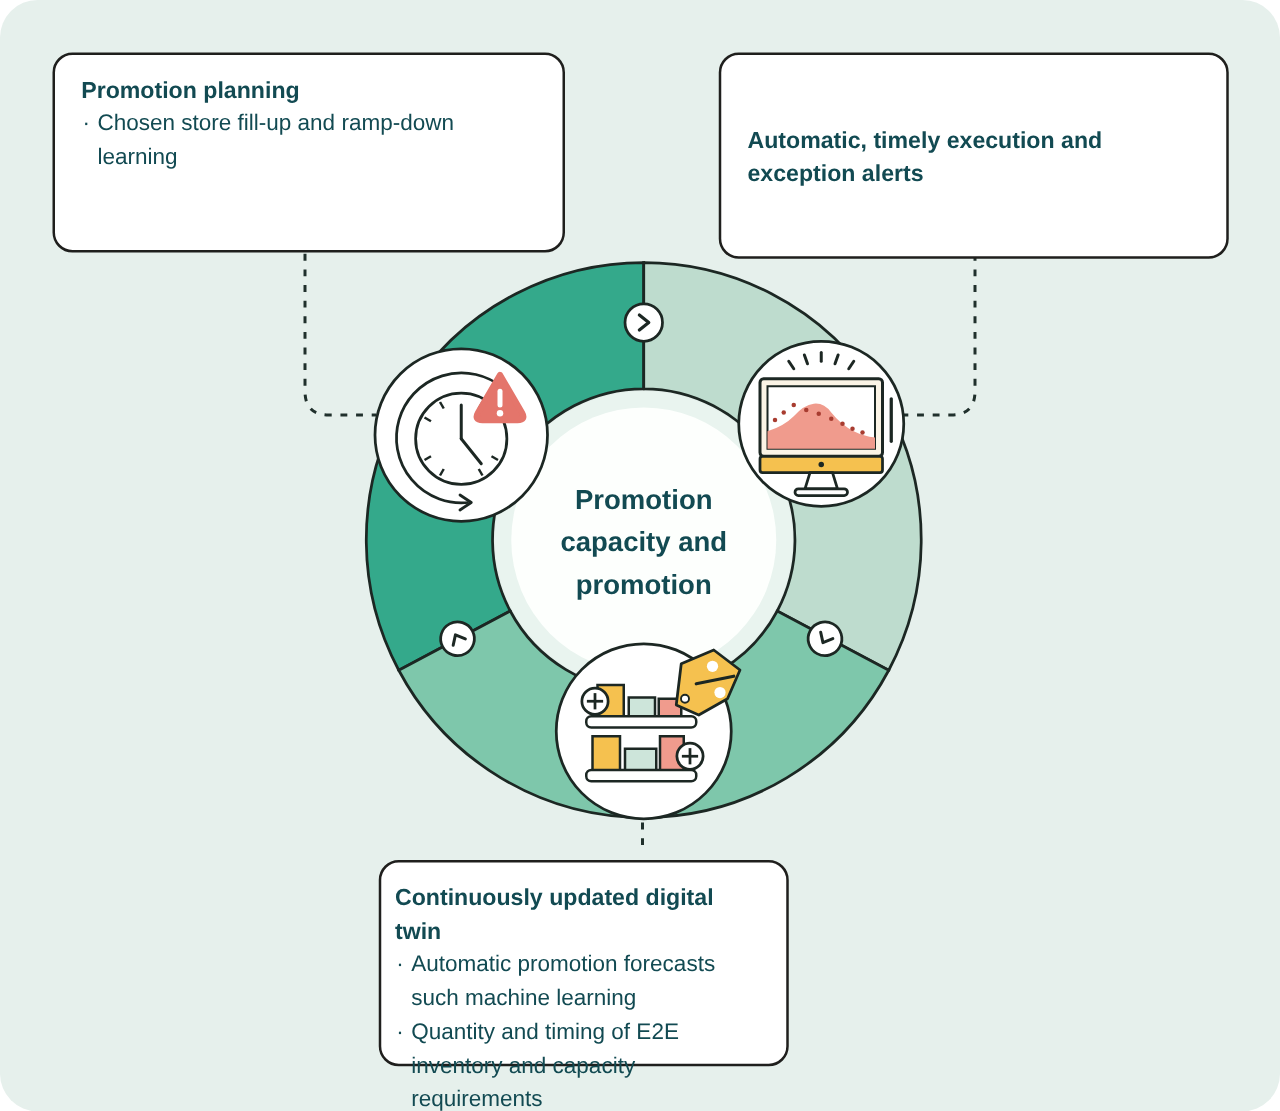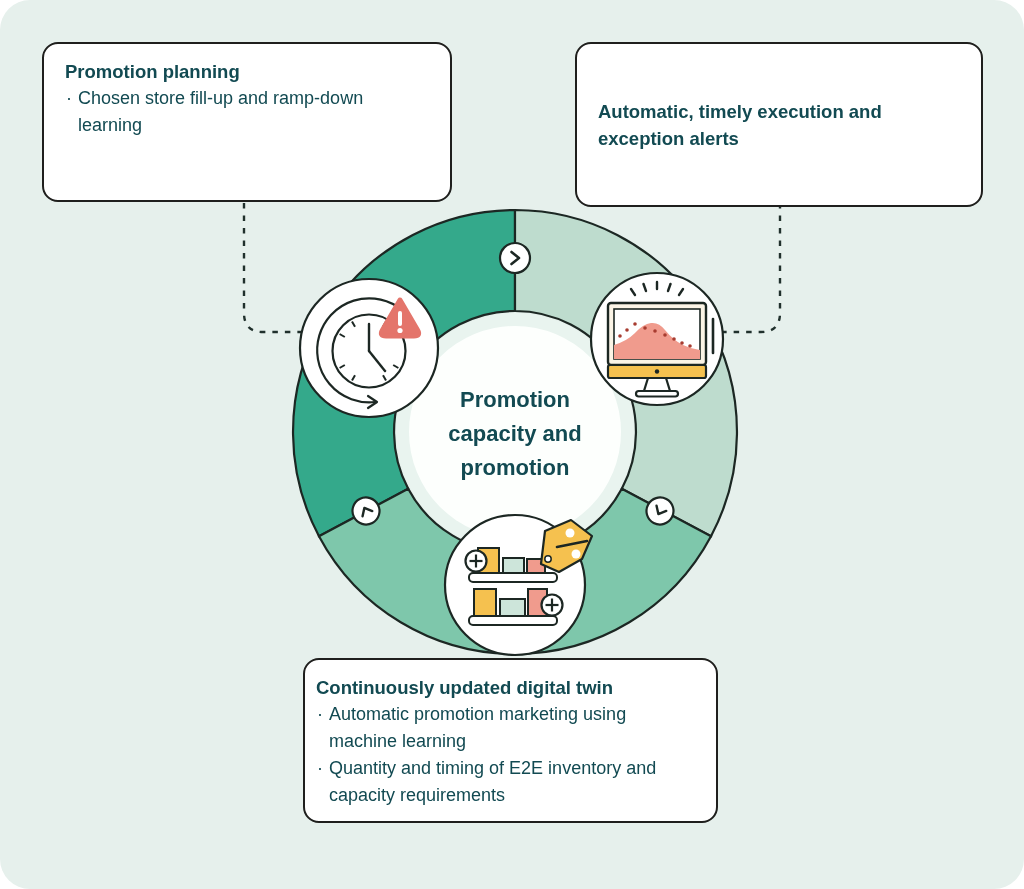--- a/index.html
+++ b/index.html
@@ -11,21 +11,21 @@
   .box{position:absolute;background:#ffffff;border:2.2px solid #1f1f1d;
        border-radius:16px;box-sizing:border-box;color:#124a52;
        padding:14px 21px;font-size:18px;line-height:27px;}
   .box-title{font-weight:bold;font-size:18.5px;}
   ul.bullets{margin:0;padding:0;list-style:none;}
   ul.bullets li{position:relative;padding-left:13px;}
   ul.bullets li::before{content:"\00B7";position:absolute;left:1px;}
   .box-left{left:42px;top:42px;width:410px;height:160px;}
   .box-right{left:575px;top:42px;width:408px;height:165px;
              display:flex;flex-direction:column;justify-content:center;}
-  .box-bottom{left:303px;top:658px;width:415px;height:165px;padding-left:11px;}
+  .box-bottom{left:303px;top:688px;width:328px;height:165px;padding-left:11px;}
   .center-label{position:absolute;left:390px;top:383px;width:250px;
                 text-align:center;font-weight:bold;font-size:22px;
                 line-height:34px;color:#124a52;}
 </style>
 </head>
 <body>
 
 <div class="frame">
 
   <svg class="diagram" width="1024" height="889" viewBox="0 0 1024 889">
@@ -153,21 +153,21 @@
 
   <div class="box box-right">
     <div>
       <div class="box-title">Automatic, timely execution and exception alerts</div>
     </div>
   </div>
 
   <div class="box box-bottom">
     <div class="box-title">Continuously updated digital twin</div>
     <ul class="bullets">
-      <li>Automatic promotion marketing using machine learning</li>
+      <li>Automatic promotion forecasts such machine learning</li>
       <li>Quantity and timing of E2E inventory and capacity requirements</li>
     </ul>
   </div>
 
   <div class="center-label">
     <div>Promotion</div>
     <div>capacity and</div>
     <div>promotion</div>
   </div>
 

